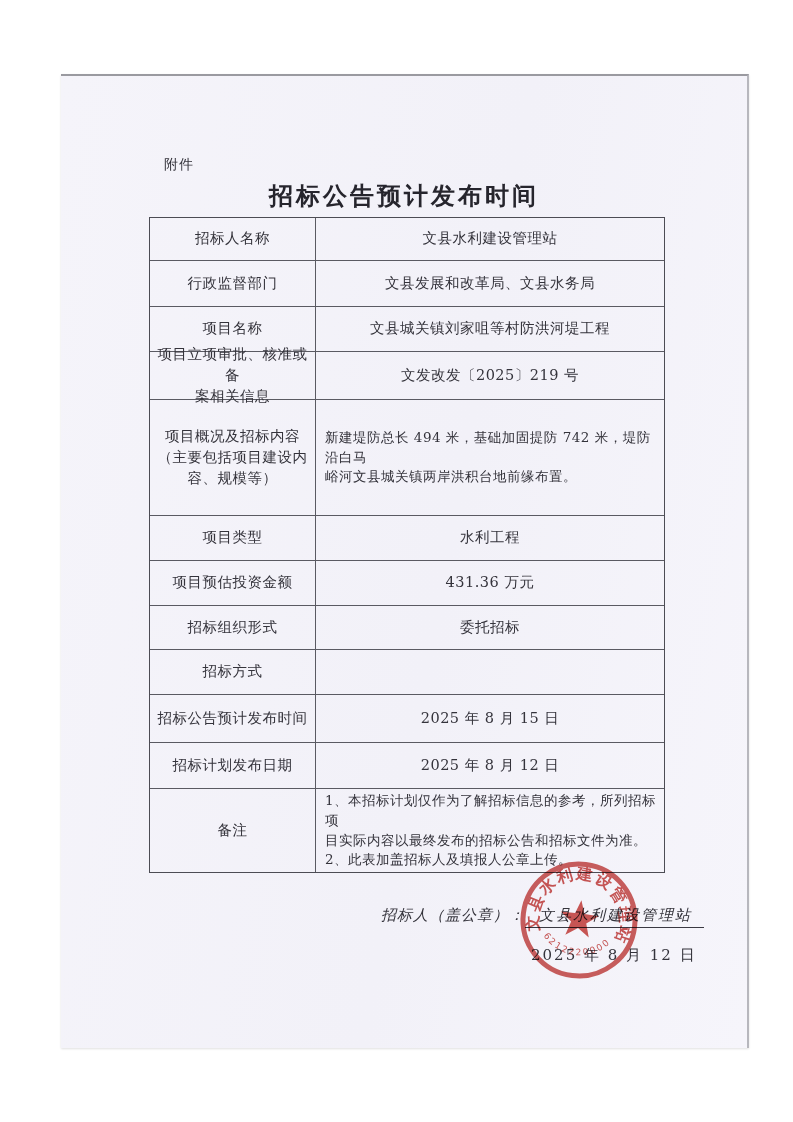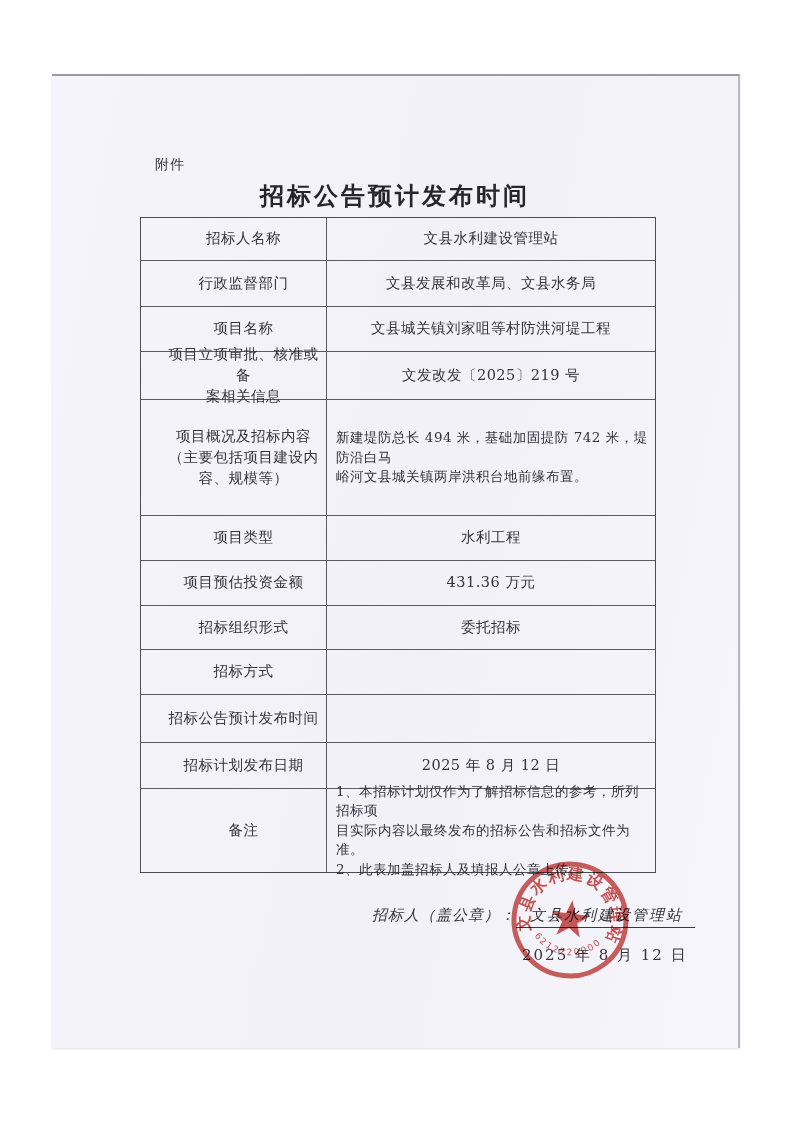--- a/index.html
+++ b/index.html
@@ -1,19 +1,19 @@
 <!DOCTYPE html>
 <html><head>
 <meta charset="utf-8">
 <style>
   * { margin:0; padding:0; box-sizing:border-box; }
   html,body { width:793px; height:1122px; background:#ffffff; overflow:hidden;
     font-family:"DejaVu Serif","Liberation Serif",serif; color:#34333b; }
 
-  .paper { position:absolute; left:52px; top:74px; width:688px; height:974px;
+  .paper { position:absolute; left:61px; top:74px; width:688px; height:974px;
     background:linear-gradient(100deg,#f5f4fa 0%,#f2f1f8 55%,#f6f5fb 100%);
     border-top:2px solid #9a9aa0; border-right:2px solid #b7b7bd;
     box-shadow:0 1px 2px rgba(0,0,0,0.12); }
 
   .attachment { position:absolute; left:103px; top:80px; font-size:14px; letter-spacing:1px; }
 
   .title { position:absolute; left:0; top:104px; width:100%; text-align:center;
     font-size:24px; font-weight:bold; letter-spacing:3px; color:#26252d; }
 
   .btable { position:absolute; left:88px; top:141px; width:516px;
@@ -22,21 +22,21 @@
   .trow:last-child { border-bottom:none; }
   .trow:nth-child(1){height:43px} .trow:nth-child(2){height:46px}
   .trow:nth-child(3){height:45px} .trow:nth-child(4){height:48px}
   .trow:nth-child(5){height:116px} .trow:nth-child(6){height:45px}
   .trow:nth-child(7){height:45px} .trow:nth-child(8){height:44px}
   .trow:nth-child(9){height:45px} .trow:nth-child(10){height:48px}
   .trow:nth-child(11){height:46px} .trow:nth-child(12){height:83px}
   .cell { display:flex; align-items:center; justify-content:center;
     text-align:center; white-space:pre-line; font-size:14.5px;
     letter-spacing:0.5px; line-height:1.45; }
-  .cell.label { width:166px; border-right:1px solid #5a5a62; padding:2px 6px;margin-left:20px; }
+  .cell.label { width:166px; border-right:1px solid #5a5a62; padding:2px 6px; }
   .cell.value { flex:1; padding:2px 10px; }
   .trow:nth-child(5) .cell.value,
   .trow:nth-child(12) .cell.value { justify-content:flex-start; text-align:left;
     font-size:13.5px; padding:4px 6px 4px 9px; }
 
   .sign-row { position:absolute; left:320px; top:830px; font-size:15px;
     letter-spacing:1px; white-space:nowrap;font-style:italic; }
   .sign-name { display:inline-block; border-bottom:1.5px solid #3a3942;
     padding:0 12px 2px 14px; letter-spacing:2px; }
   .date-row { position:absolute; left:470px; top:870px; font-size:15px; letter-spacing:2px; }
@@ -94,20 +94,21 @@
       </div>
       <div class="trow">
         <div class="cell label">招标组织形式</div>
         <div class="cell value">委托招标</div>
       </div>
       <div class="trow">
         <div class="cell label">招标方式</div>
       </div>
       <div class="trow">
         <div class="cell label">招标公告预计发布时间</div>
+        <div class="cell value">2025 年 8 月 15 日</div>
       </div>
       <div class="trow">
         <div class="cell label">招标计划发布日期</div>
         <div class="cell value">2025 年 8 月 12 日</div>
       </div>
       <div class="trow">
         <div class="cell label">备注</div>
         <div class="cell value">1、本招标计划仅作为了解招标信息的参考，所列招标项
 目实际内容以最终发布的招标公告和招标文件为准。
 2、此表加盖招标人及填报人公章上传。</div>

